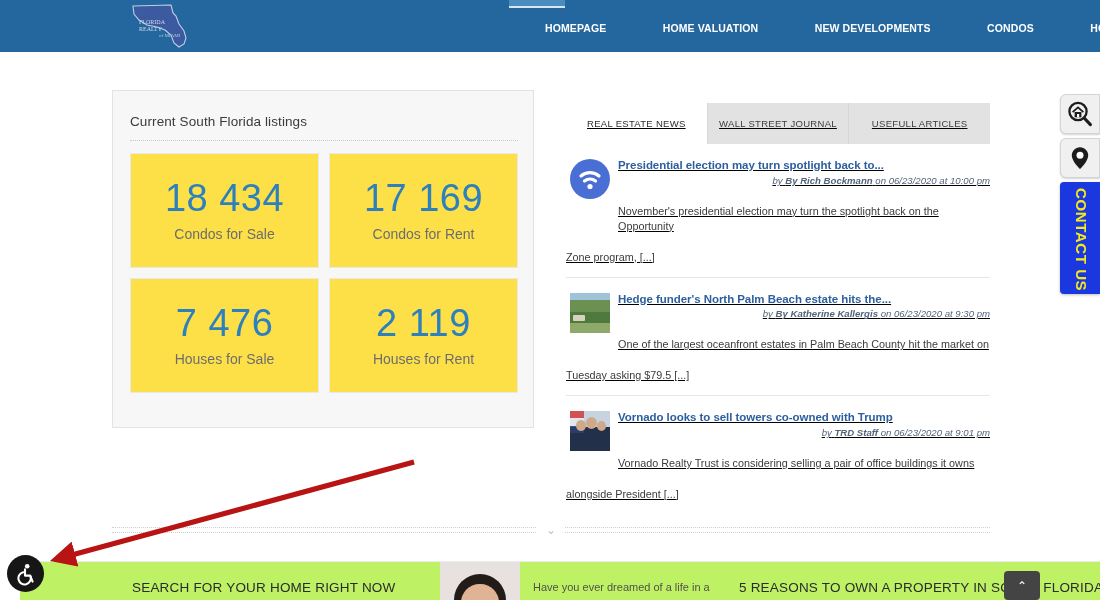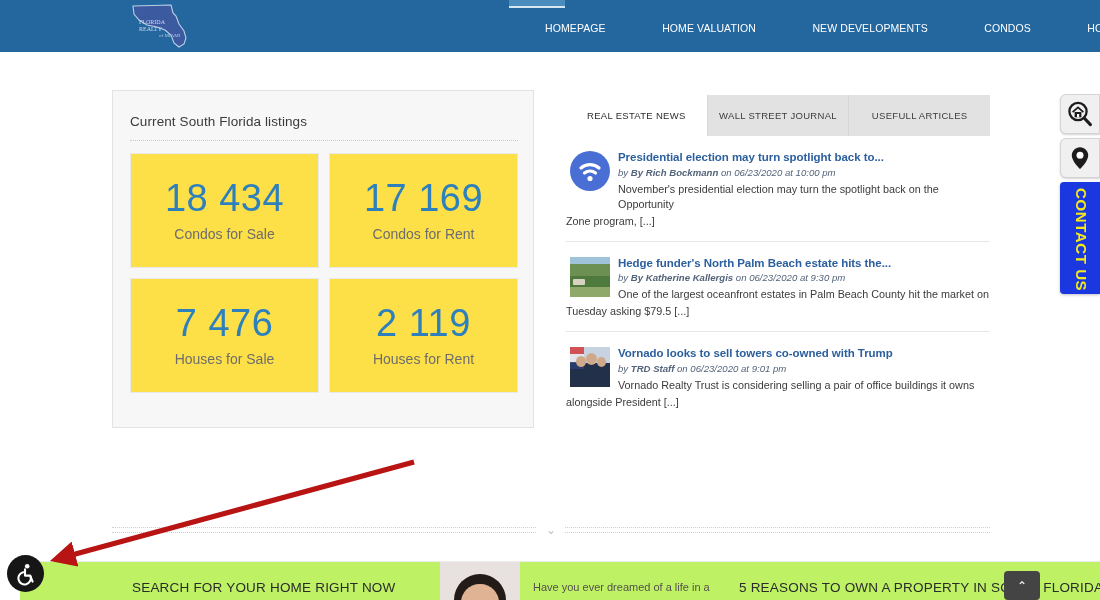--- a/index.html
+++ b/index.html
@@ -27,21 +27,21 @@
     position: absolute; left: 500px; top: 18px; width: 500px; height: 18px;
     white-space: nowrap;
   }
   #nav .nav-item {
     display: inline-block;
     color: #ffffff;
     font-size: 10.5px;
     letter-spacing: 0.1px;
     margin-right: 7px;
     font-family: "Liberation Sans", sans-serif;
-    font-weight: 400;
+    font-weight: 700;
     vertical-align: baseline;
     padding-left: 45px;
   }
   #nav .nav-item.login {
     text-transform: none;
     font-size: 11.5px;
     margin-right: 0;
   }
 
   
@@ -70,21 +70,21 @@
   }
   .stat-num {
     font-size: 38px; color: #2e80bd; font-weight: 400;
     line-height: 1.05; letter-spacing: 0.5px;
   }
   .stat-label {
     font-size: 14px; color: #6d6d6d; margin-top: 8px;
   }
 
   
-  #news { position: absolute; left: 566px; top: 95px; width: 424px; height: 345px; }
+  #news { position: absolute; left: 566px; top: 103px; width: 424px; height: 345px; text-decoration: underline; }
   #tabs { display: flex; width: 424px; height: 41px; background: #e2e2e2; }
   .tab {
     flex: 1; display: flex; align-items: center; justify-content: center;
     font-size: 9.5px; color: #3d3d3d; letter-spacing: 0.3px;
     border-right: 1px solid #d6d6d6;
   }
   .tab:last-child { border-right: none; }
   .tab.active { background: #ffffff; color: #2d2d2d; }
 
   .news-item { position: relative; width: 424px; padding: 14px 0 12px 0; }
@@ -93,25 +93,25 @@
     position: absolute; left: 4px; top: 15px; width: 40px; height: 40px;
     overflow: hidden;
   }
   .news-body { margin-left: 52px; }
   .news-title {
     font-size: 11.5px; color: #2c5f9e; font-weight: bold;
     line-height: 1.3; letter-spacing: -0.05px;
   }
   .news-meta {
     font-size: 9.6px; color: #53637a; font-style: italic;
-    margin-top: 2px; line-height: 1.35;
+    margin-top: 2px; line-height: 1.35; text-align: right;
   }
   .news-meta .author { font-weight: bold; }
   .news-excerpt {
-    font-size: 10.8px; color: #3b3b3b; line-height: 1.38; margin-top: 2px;
+    font-size: 10.8px; color: #3b3b3b; line-height: 1.38; margin-top: 16px;
   }
   .news-excerpt.wide { margin-left: -52px; }
 
   
   .thumb-rss {
     width: 40px; height: 40px; border-radius: 50%;
     background: #4a6fd4; position: relative;
   }
   .thumb-aerial {
     width: 40px; height: 40px;

